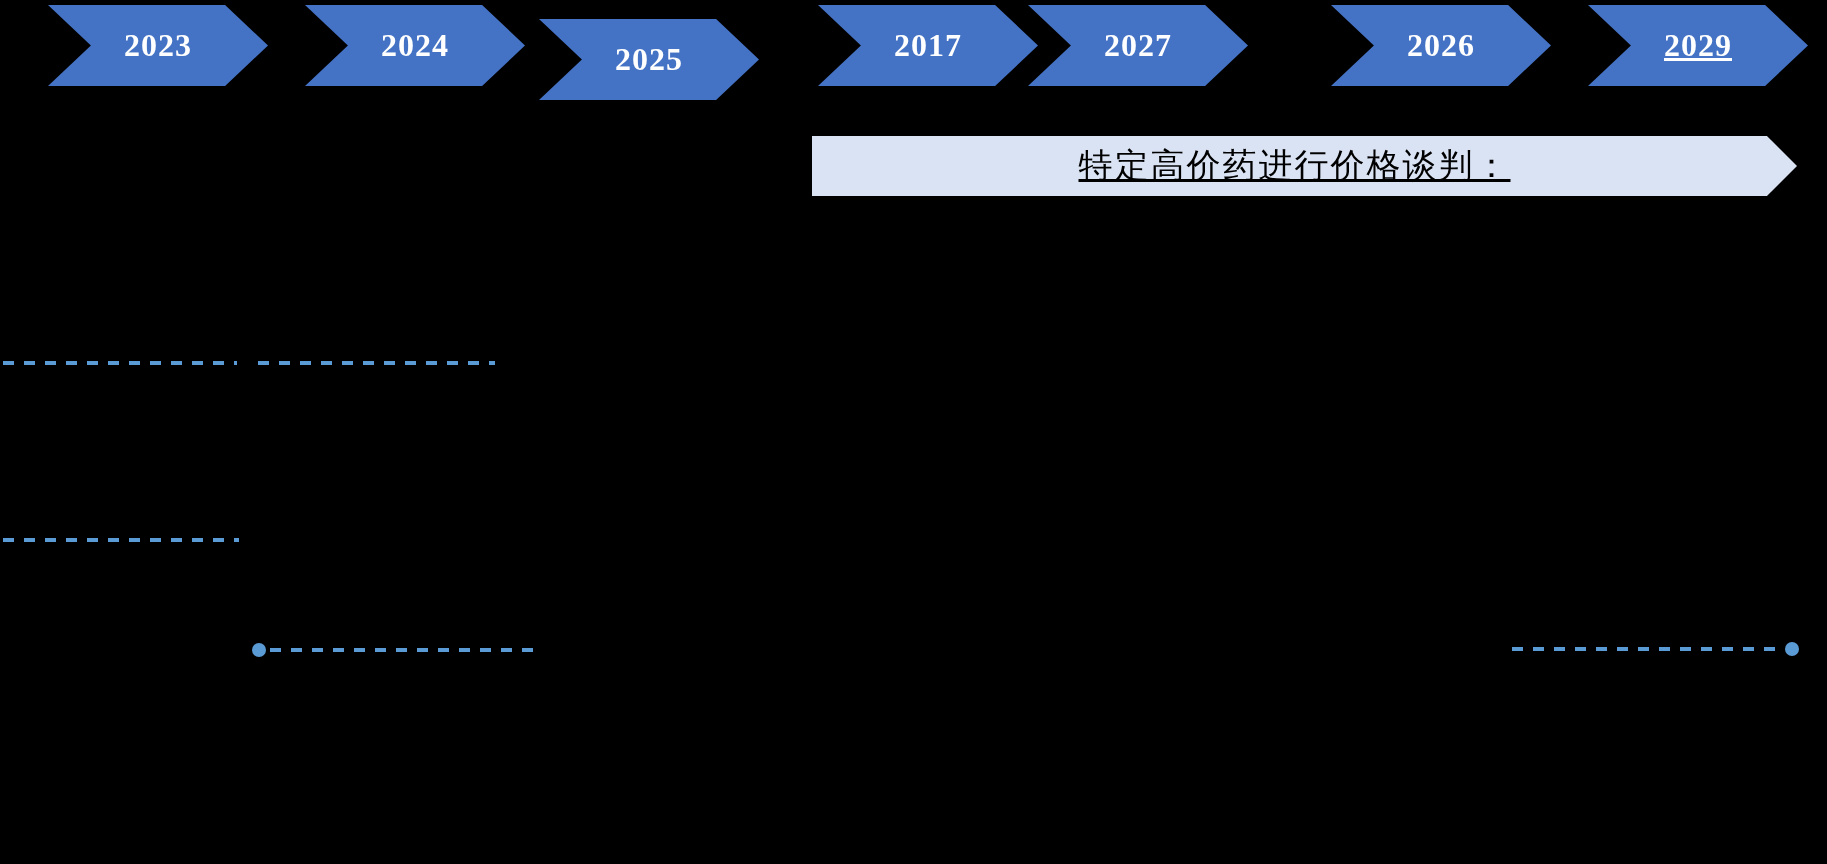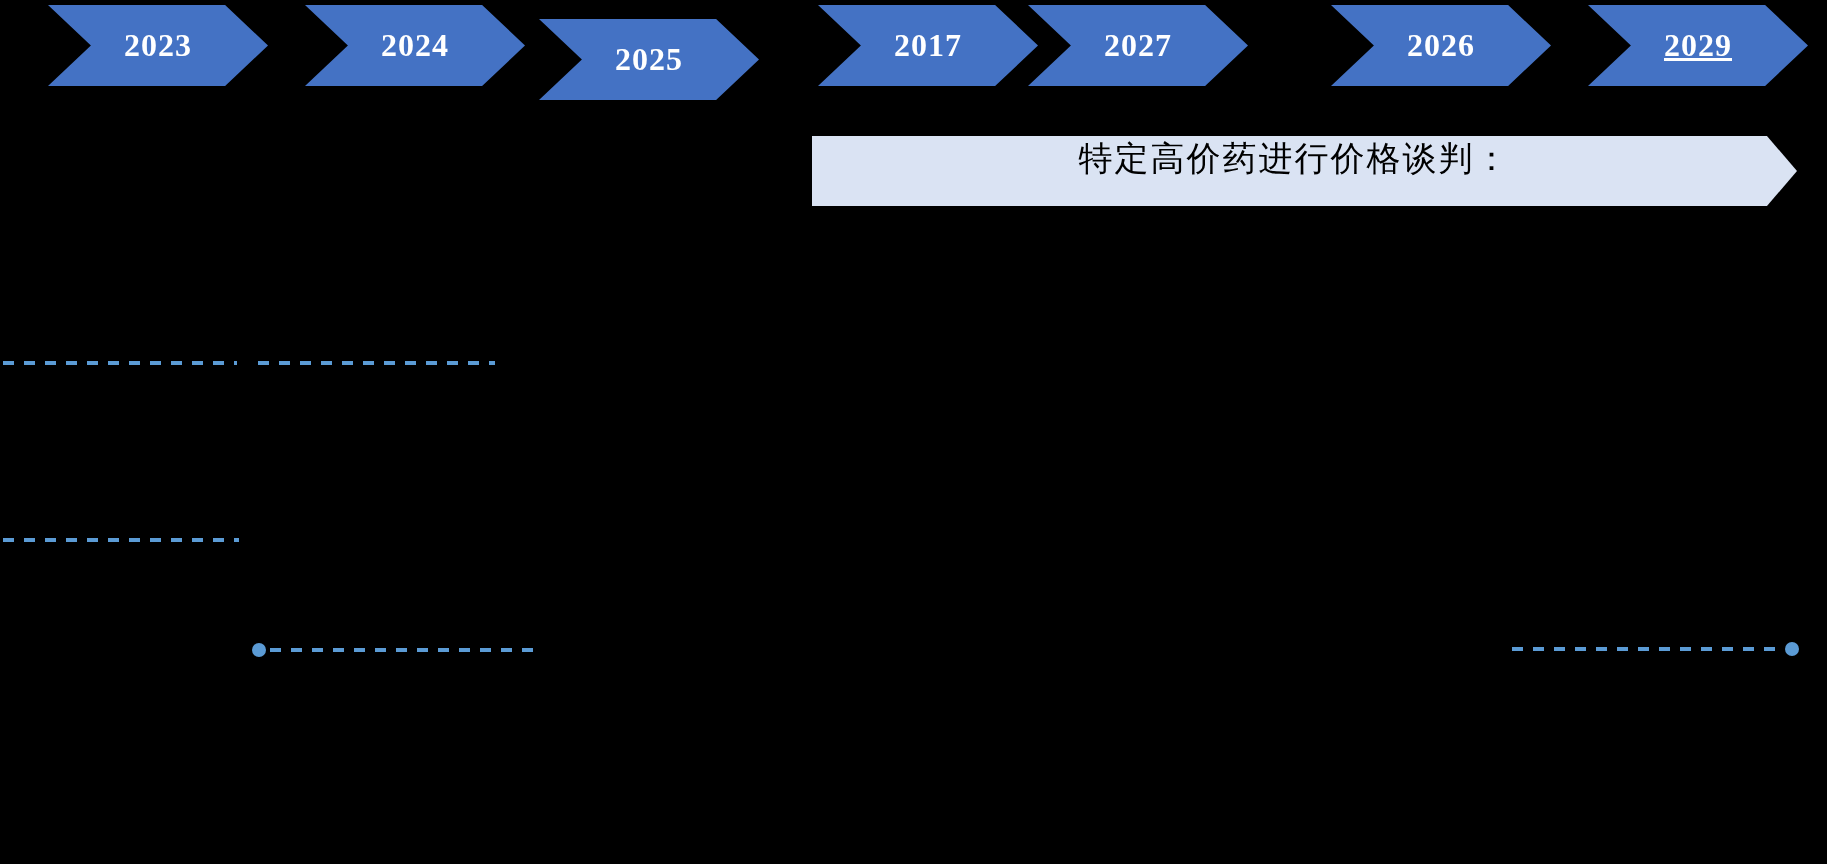--- a/index.html
+++ b/index.html
@@ -41,26 +41,27 @@
   .chev-4 { left: 1028px; }
   .chev-5 { left: 1331px; }
   .chev-6 { left: 1588px; text-decoration: underline; }
 
   
   .banner {
     position: absolute;
     left: 812px;
     top: 136px;
     width: 985px;
-    height: 70px;
+    height: 60px;
     background: var(--banner-fill);
     clip-path: polygon(0% 0%, 96.95% 0%, 100% 50%, 96.95% 100%, 0% 100%);
     display: flex;
-    align-items: flex-start;
+    align-items: center;
     justify-content: center;
+    text-decoration: underline;
   }
   .banner-label {
     color: var(--banner-text);
     font-size: 34px;
     letter-spacing: 2px;
     transform: translateX(-10px);
   }
 
   
   .dash-line {

